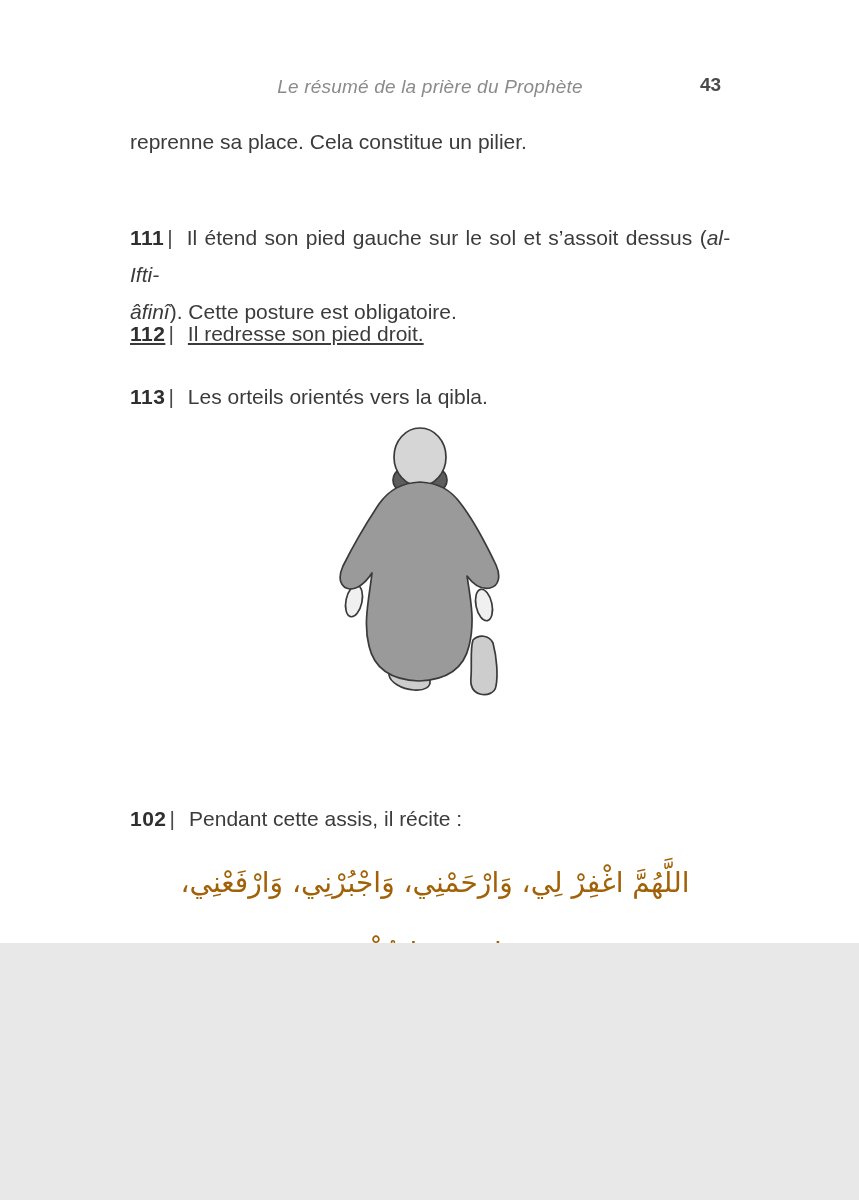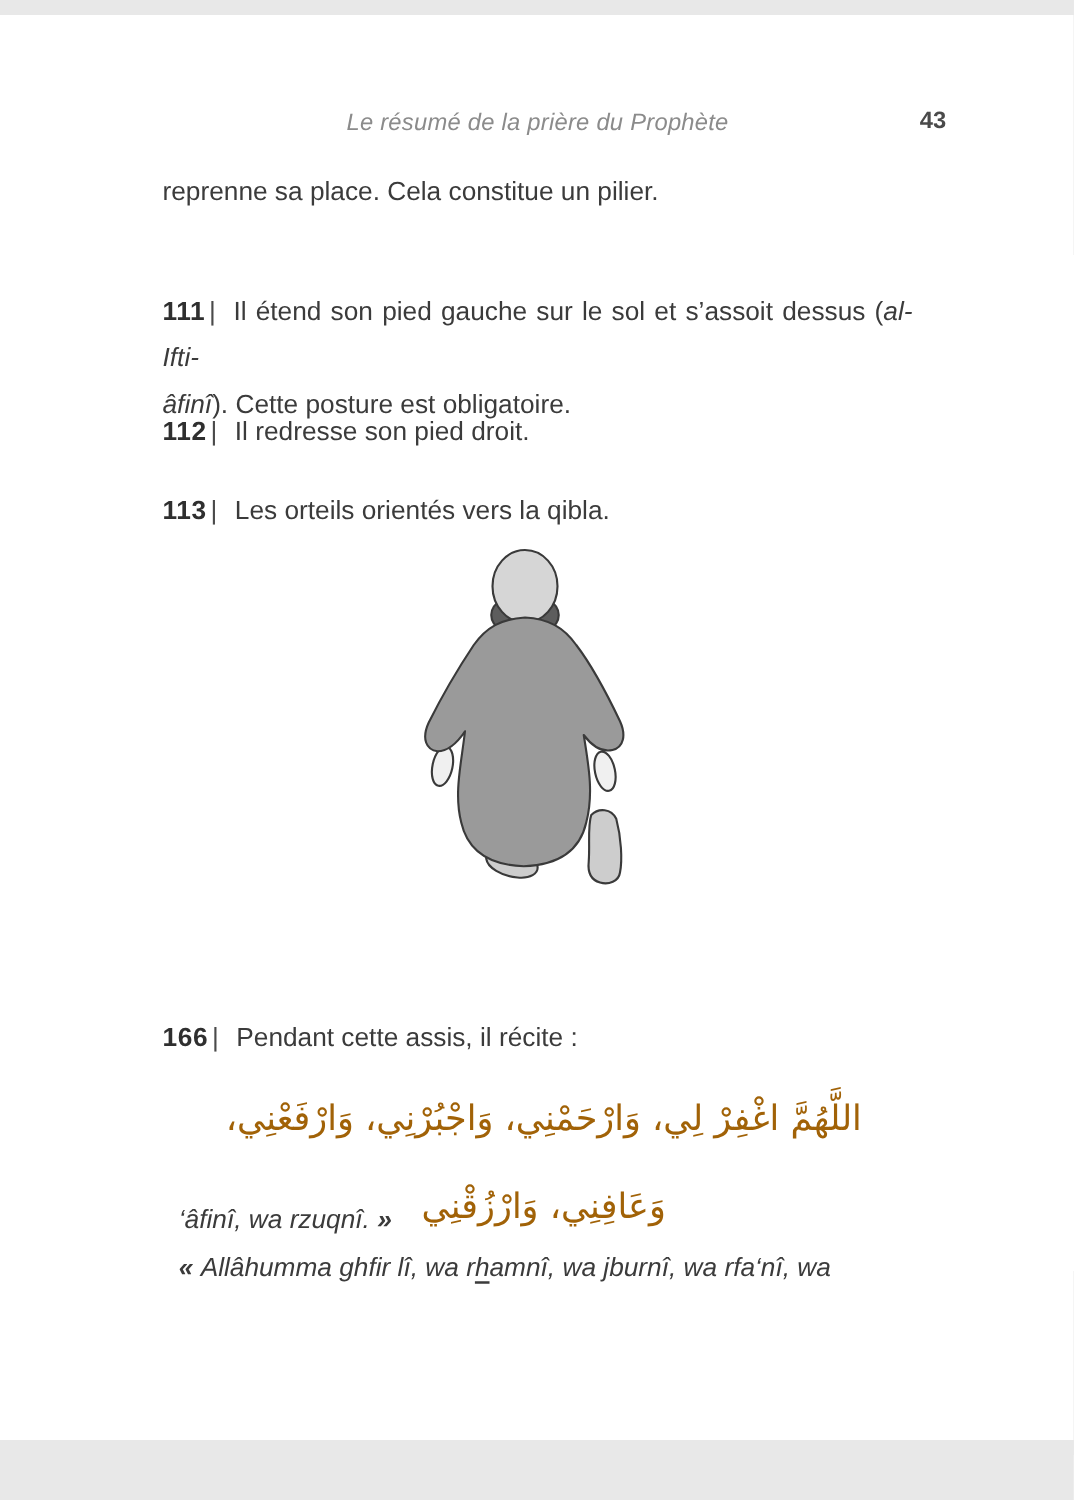--- a/index.html
+++ b/index.html
@@ -1,36 +1,36 @@
 <!DOCTYPE html>
 <html><head>
 <meta charset="utf-8">
 <style>
   html,body{margin:0;padding:0;background:#e8e8e8;}
   #page{
-    position:relative;width:859px;height:1140px;background:#ffffff;
+    position:relative;width:859px;height:943px;background:#ffffff;
     font-family:"Liberation Sans",sans-serif;color:#3b3b3b;overflow:hidden;
-    margin:12px auto;
+    margin:0 auto;
   }
   
   .running-head{
     position:absolute;top:76px;left:130px;width:600px;text-align:center;
     font-size:19px;font-style:italic;color:#8b8b8b;letter-spacing:.2px;
   }
   .folio{
-    position:absolute;top:74px;left:700px;width:57px;text-align:right;
+    position:absolute;top:74px;left:700px;width:57px;
     font-size:19px;font-weight:700;color:#4a4a4a;
   }
   
   .para{position:absolute;left:130px;width:600px;font-size:21px;line-height:37px;}
   .para .line{white-space:normal;}
   .para .line.j{text-align:justify;text-align-last:justify;}
   #p110{top:123px;}
   #p111{top:219px;}
-  #p112{top:315px;}
+  #p112{top:315px;text-decoration:underline;}
   #p113{top:378px;}
   #p114{top:705px;}
   #p115{top:800px;}
   .s-t{}
   .s-n{font-weight:700;color:#2f2f2f;letter-spacing:.5px;}
   .s-p{font-weight:400;color:#4a4a4a;padding:0 14px 0 3px;}
   .s-i{font-style:italic;}
   .s-bi{font-weight:700;font-style:italic;}
   .s-iu{font-style:italic;text-decoration:underline;text-underline-offset:4px;}
   
@@ -66,21 +66,21 @@
     </div>
   <div id="p112" class="para">
       <div class="line"><span class="s-n">112</span><span class="s-p">|</span><span class="s-t">Il redresse son pied droit.</span></div>
     </div>
   <div id="p113" class="para">
       <div class="line"><span class="s-n">113</span><span class="s-p">|</span><span class="s-t">Les orteils orientés vers la qibla.</span></div>
     </div>
   <div id="p114" class="para">
     </div>
   <div id="p115" class="para">
-      <div class="line"><span class="s-n">166</span><span class="s-p">|</span><span class="s-t">Pendant cette assis, il récite :</span></div>
+      <div class="line"><span class="s-n">102</span><span class="s-p">|</span><span class="s-t">Pendant cette assis, il récite :</span></div>
     </div>
 
   <div class="figure-wrap">
     <svg viewBox="0 0 180 285" xmlns="http://www.w3.org/2000/svg">
 
       <ellipse cx="94" cy="64" rx="27" ry="17" fill="#5d5d5d"></ellipse>
 
       <ellipse cx="94" cy="41" rx="26" ry="29" fill="#d6d6d6"></ellipse>
 
       <ellipse cx="28" cy="185" rx="8" ry="16" transform="rotate(12 28 185)" fill="#f0f0f0"></ellipse>

